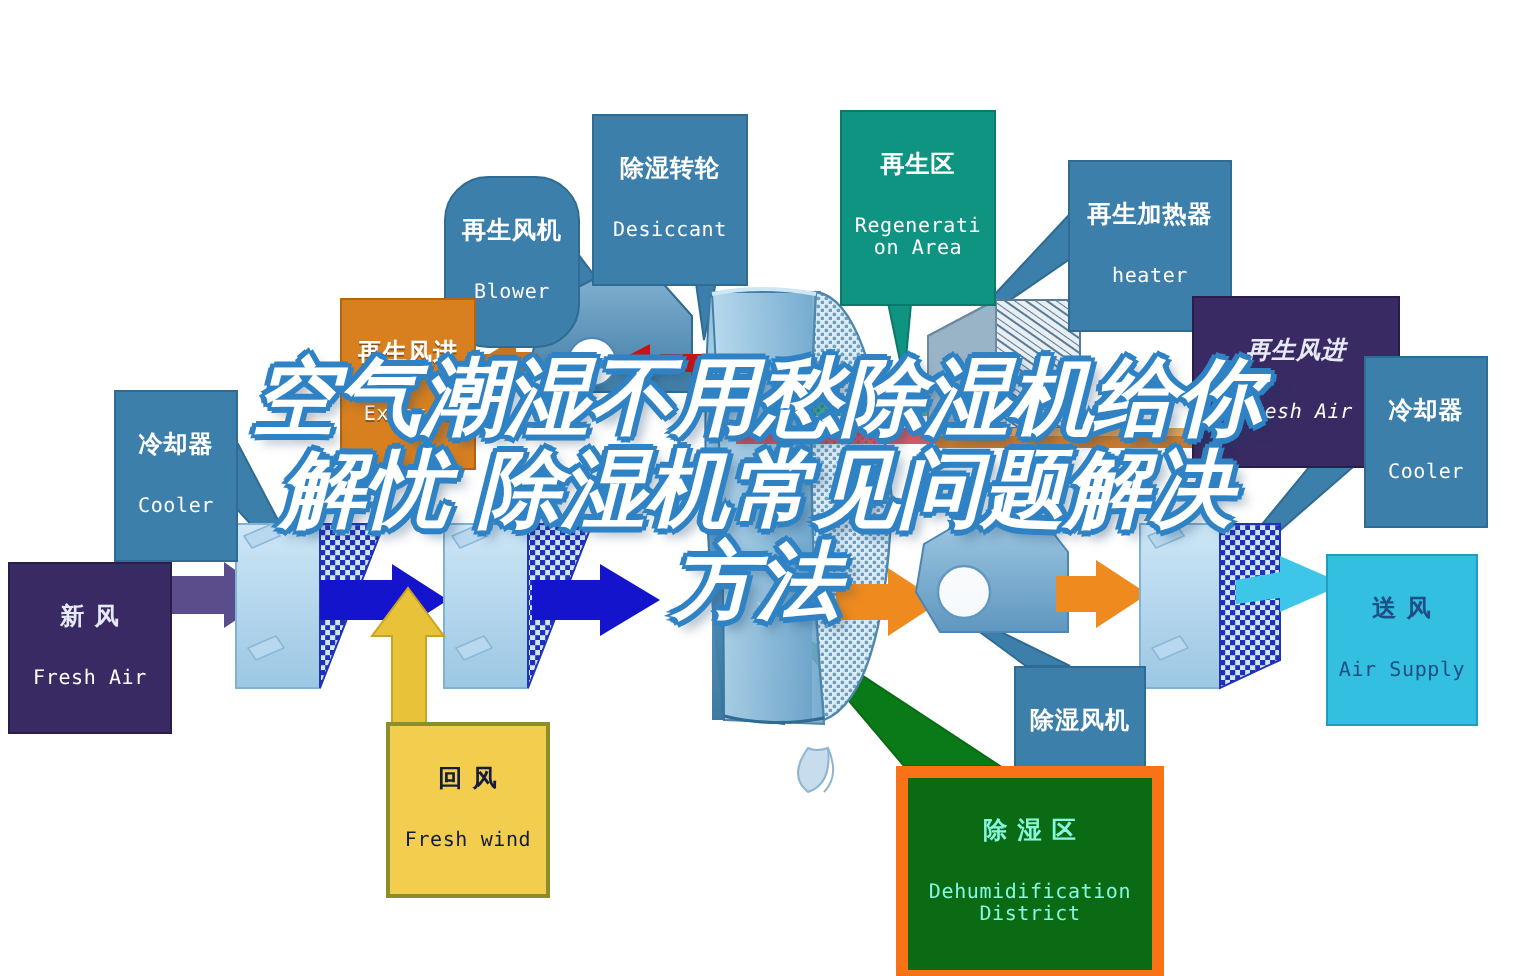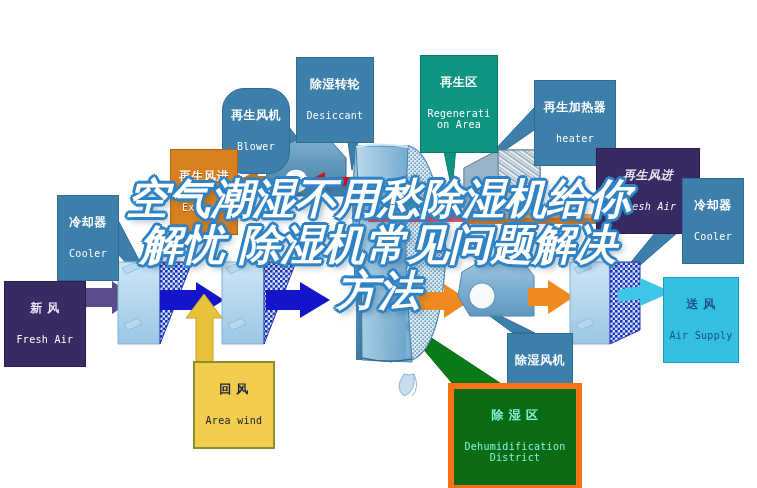--- a/index.html
+++ b/index.html
@@ -286,21 +286,21 @@
     <span class="en">Fresh Air</span>
   </div>
 
   <div class="label lb-cyan" style="left:663px;top:277px;width:76px;">
     <span class="cn">送   风</span>
     <span class="en">Air Supply</span>
   </div>
 
   <div class="label lb-gold" style="left:163px;top:361px;width:82px;margin-left:30px;">
     <span class="cn">回     风</span>
-    <span class="en">Area wind</span>
+    <span class="en">Fresh wind</span>
   </div>
 
   <div class="label lb-steelblue" style="left:507px;top:333px;width:66px;">
     <span class="cn">除湿风机</span>
     <span class="en">Blower</span>
   </div>
 
   <div class="label lb-darkgreen" style="left:448px;top:383px;width:134px;">
     <span class="cn">除   湿   区</span>
     <span class="en">Dehumidification

